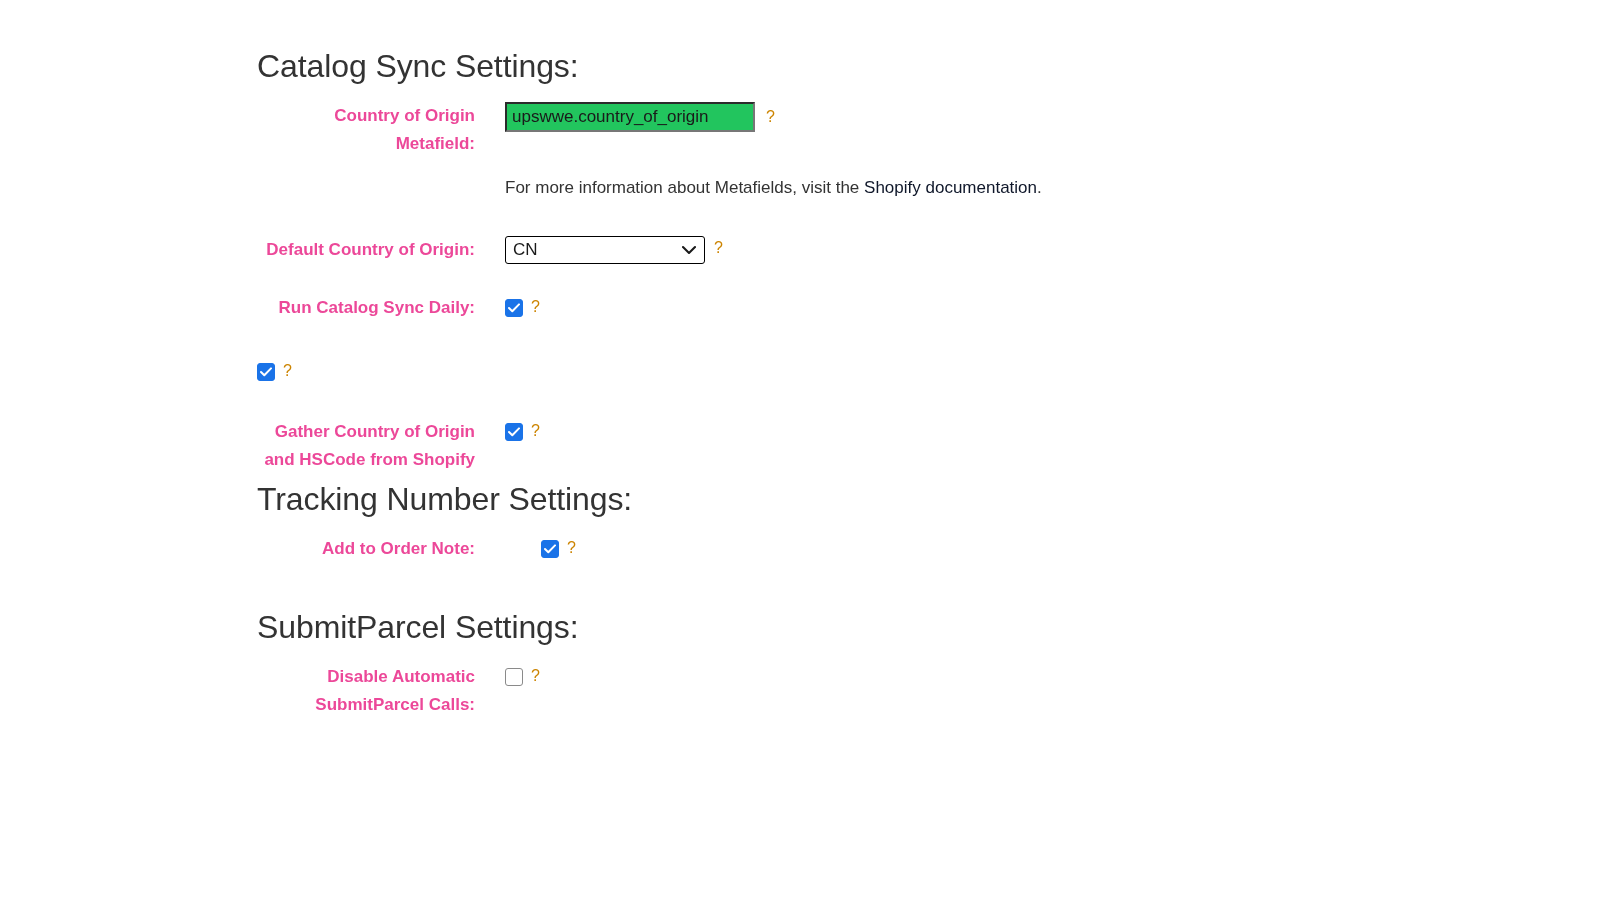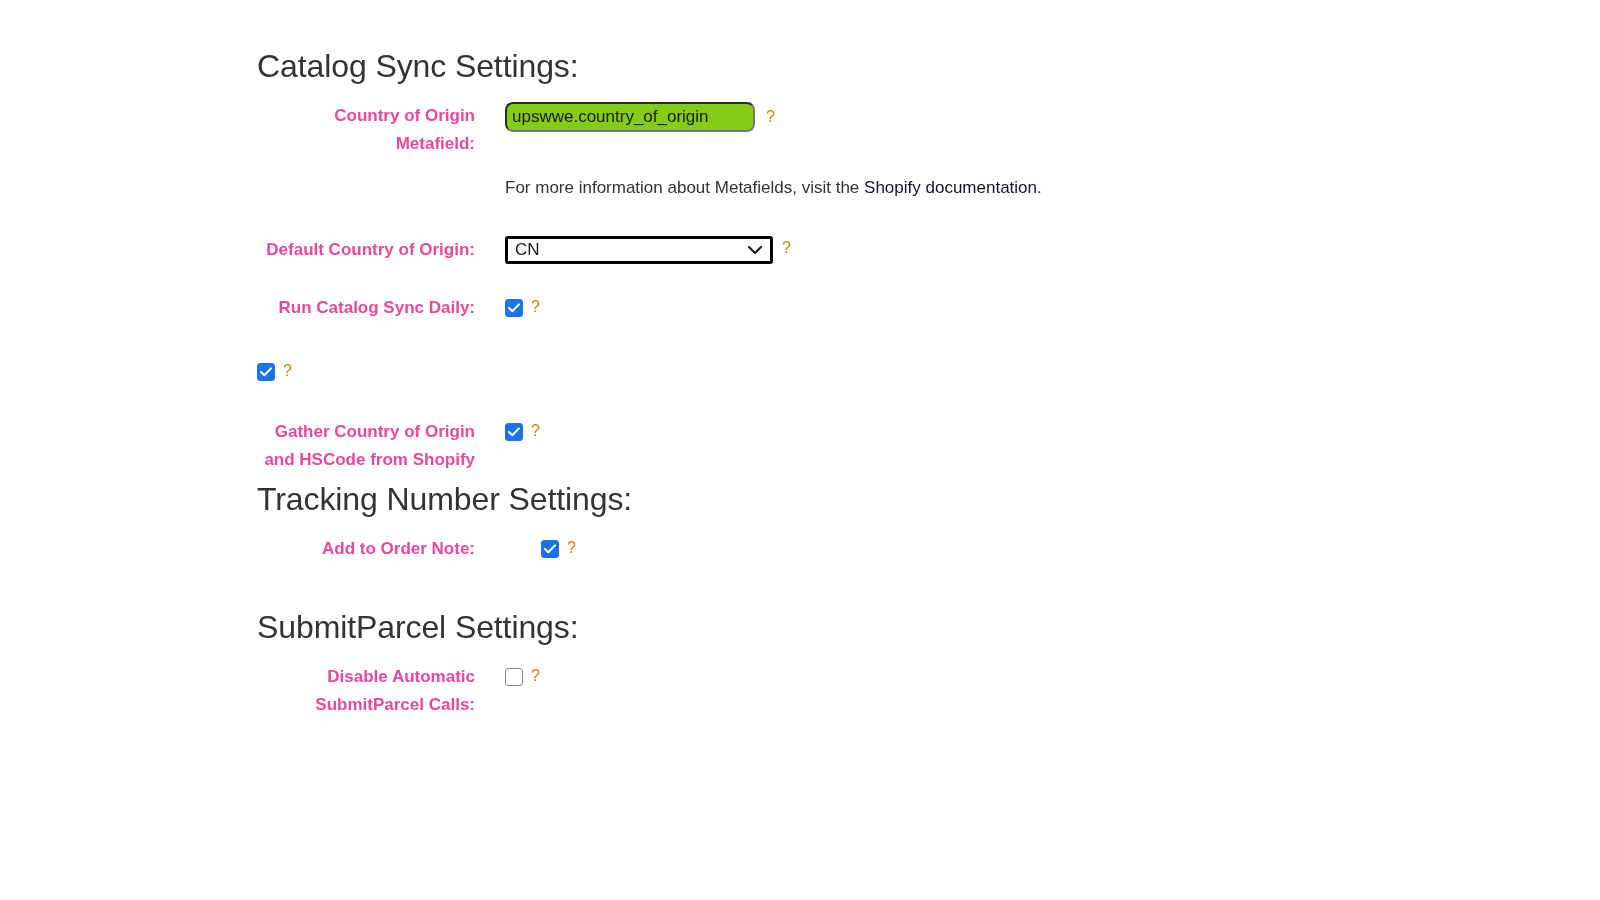--- a/index.html
+++ b/index.html
@@ -87,33 +87,33 @@
     width: 250px;
     height: 30px;
     box-sizing: border-box;
     font-family: "Liberation Sans", sans-serif;
     font-size: 17px;
     color: #1a1a1a;
     padding: 2px 5px;
     border: 2px solid #2b2b2b;
     border-right: 2px solid #777777;
     border-bottom: 2px solid #777777;
-    background: #84cc16;
+    background: #22c55e;
     outline: none;
-    border-radius: 8px;
+    border-radius: 0;
   }
   .text-input::selection { background: #b9d7f7; }
 
   
   .select-box {
     position: relative;
-    width: 268px;
+    width: 200px;
     height: 28px;
     box-sizing: border-box;
-    border: 3px solid #000000;
+    border: 1px solid #000000;
     border-radius: 3px;
     background: #ffffff;
     display: flex;
     align-items: center;
     padding: 0 28px 0 7px;
     font-size: 17px;
     color: #1a1a1a;
     line-height: 26px;
     cursor: default;
   }

